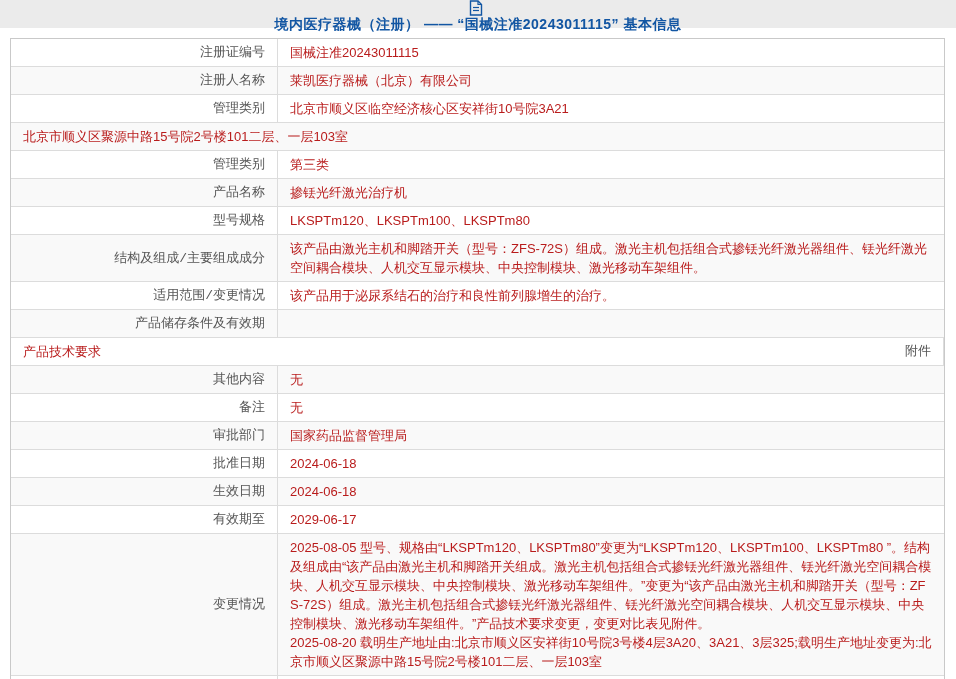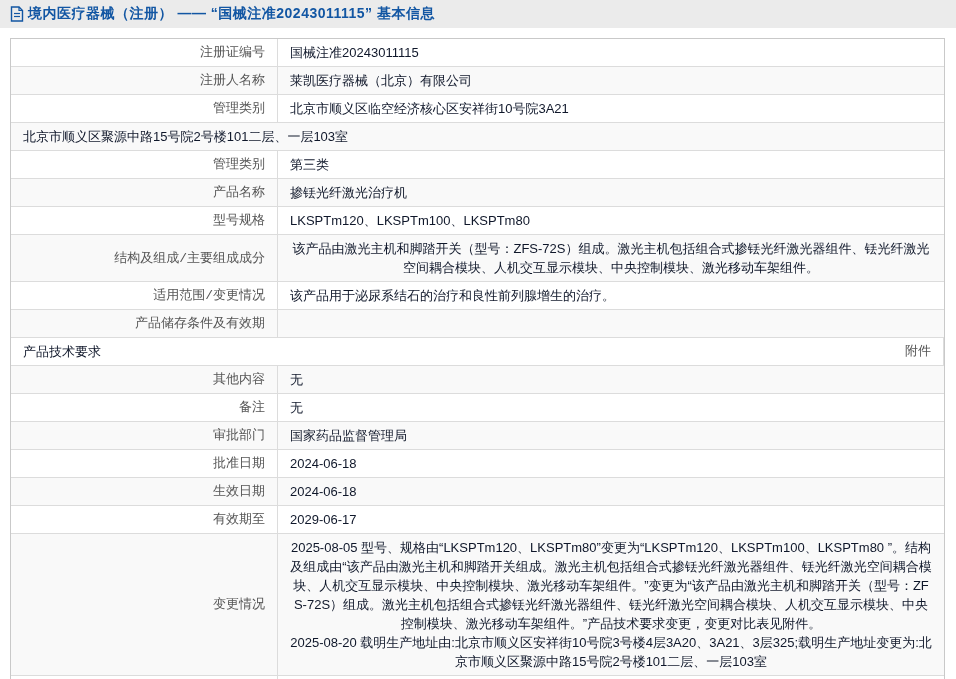--- a/index.html
+++ b/index.html
@@ -3,21 +3,21 @@
 <meta charset="utf-8">
 <style>
   html,body{margin:0;padding:0;}
   body{
     width:956px;height:679px;overflow:hidden;background:#ffffff;
     font-family:"Liberation Sans","DejaVu Sans",sans-serif;
     font-size:13px;color:#333;
   }
   .topbar{
     height:28px;background:#ebebeb;display:flex;align-items:center;
-    padding:0 10px;box-sizing:border-box;
+    padding:0 10px;box-sizing:border-box;flex-direction:column;
   }
   .doc-icon{display:inline-flex;align-items:center;margin-right:4px;}
   .topbar-title{color:#1256a3;font-weight:bold;font-size:14px;letter-spacing:0.5px;}
   .info-table{
     margin:10px 11px 0 10px;
     border:1px solid #c9c9c9;
     background:#fff;
   }
   .row{
     display:flex;align-items:stretch;background:#ffffff;
@@ -26,21 +26,21 @@
   .row:last-child{border-bottom:none;}
   .row:nth-child(even){background:#f9f9f9;}
   .cell{
     padding:4px 12px;box-sizing:border-box;display:flex;align-items:center;
     line-height:19px;
   }
   .cell.label{
     width:267px;flex-shrink:0;justify-content:flex-end;text-align:right;
     color:#555;border-right:1px solid #dcdcdc;font-family:Liberation Mono, monospace;
   }
-  .cell.value{flex:1;color:#0f172a;word-break:break-all;text-align:center;}
+  .cell.value{flex:1;color:#b91c1c;word-break:break-all;}
   .cell.value.prewrap{white-space:pre-line;}
 </style>
 </head>
 <body>
 
 <div class="topbar">
   <span class="doc-icon">
     <svg width="14" height="16" viewBox="0 0 14 16">
       <path d="M1.5 1 H9 L12.5 4.5 V15 H1.5 Z" fill="none" stroke="#1256a3" stroke-width="1.4"></path>
       <path d="M9 1 V4.5 H12.5" fill="none" stroke="#1256a3" stroke-width="1.2"></path>

